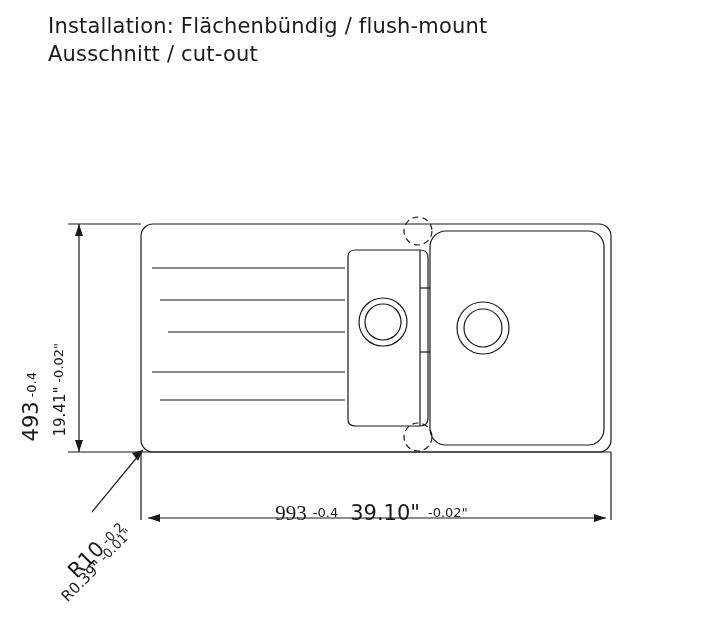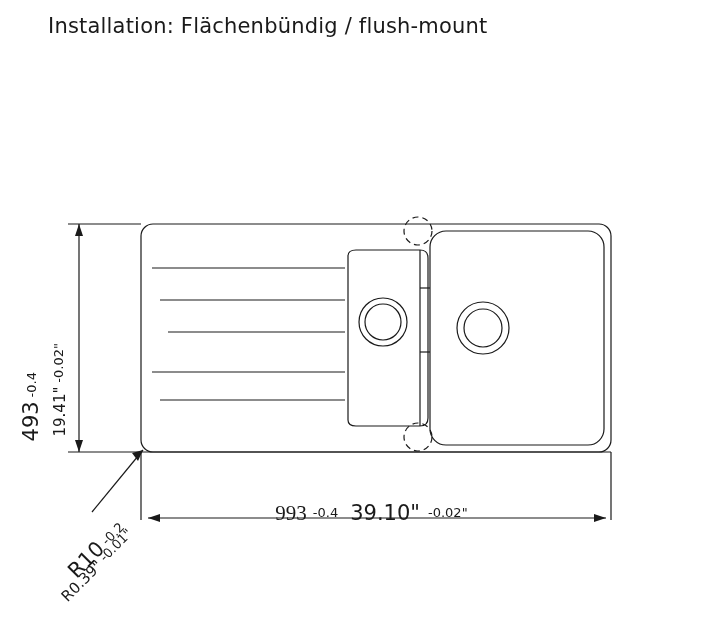--- a/index.html
+++ b/index.html
@@ -87,20 +87,21 @@
     white-space: pre;
   }
 </style>
 </head>
 <body>
 
 <div id="stage">
 
   <div class="title-block">
     <span class="title-line">Installation: Flächenbündig / flush-mount</span>
+    <span class="title-line">Ausschnitt / cut-out</span>
   </div>
 
   <svg class="drawing" viewBox="0 0 719 640">
     <g fill="none" stroke="#1a1a1a" stroke-width="1.2">
 
       <rect x="141" y="224" width="470" height="228" rx="12" ry="12"></rect>
 
       <rect x="430" y="231" width="174" height="214" rx="16" ry="16"></rect>
 
       <path d="M148 231 L345 231 Q352 231 355 238 L355 438 Q352 445 345 445 L148 445 Q141 445 141 438 L141 238 Q141 231 148 231 Z" stroke-width="0"></path>

